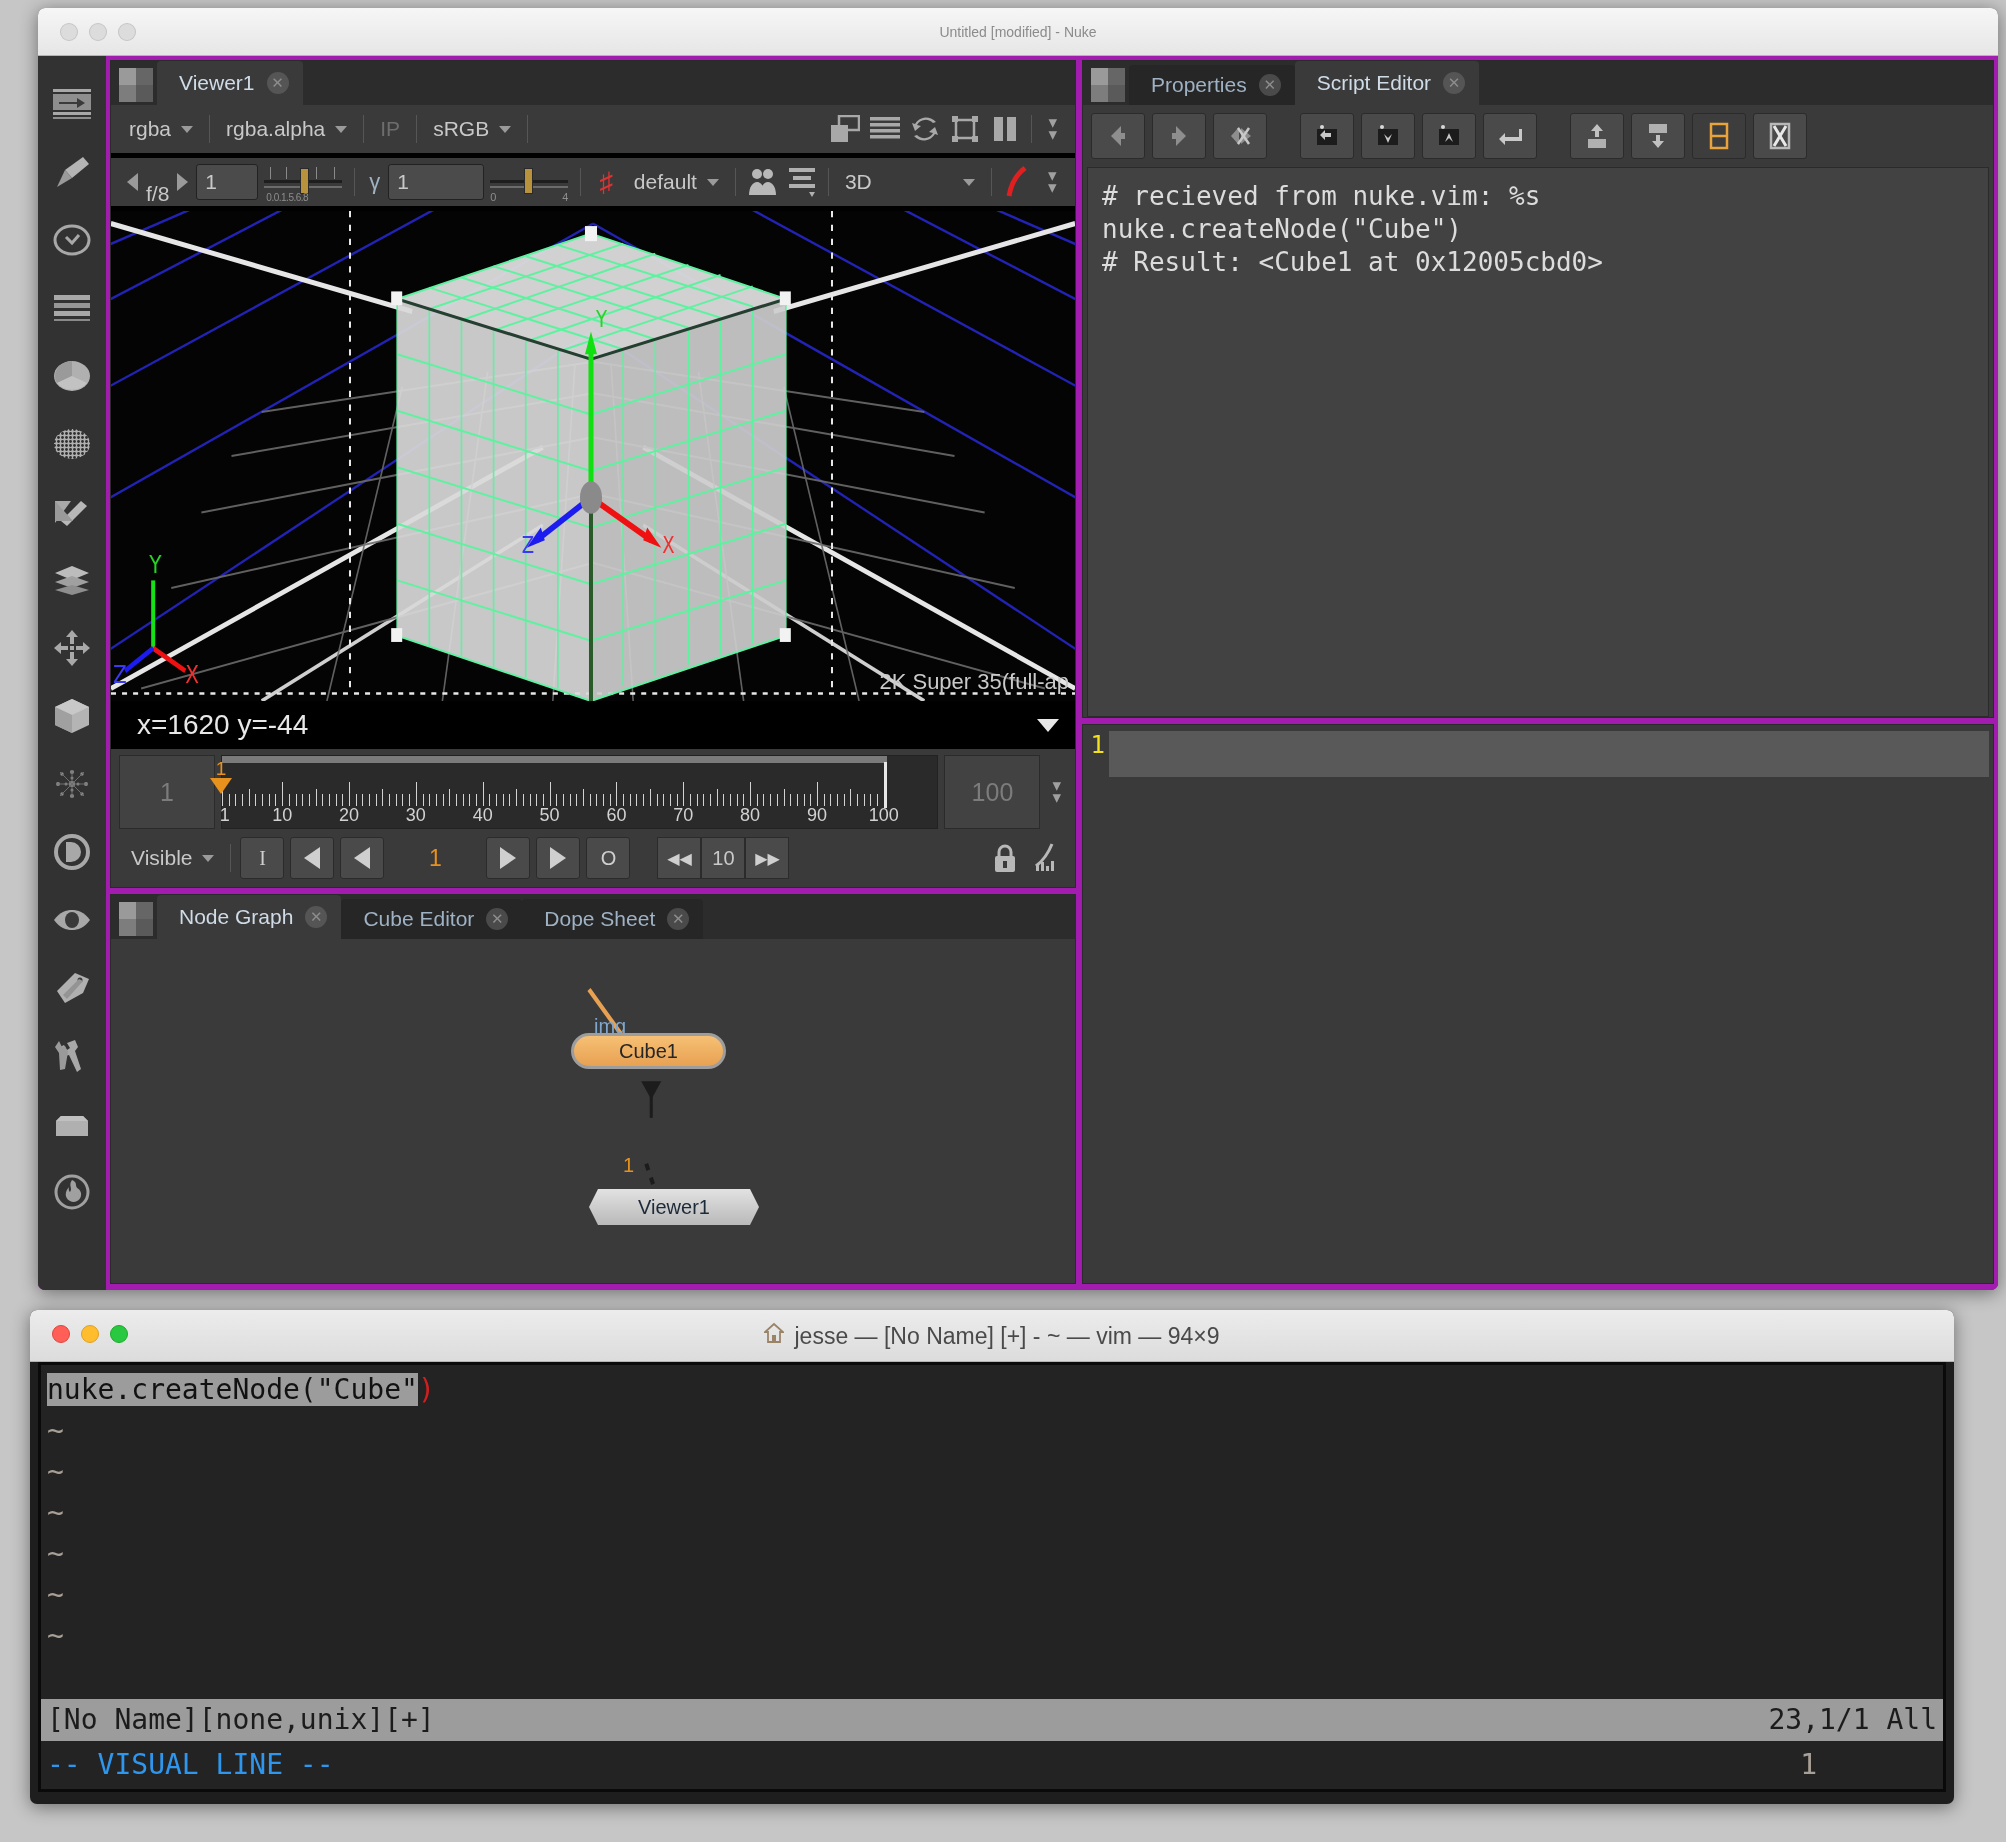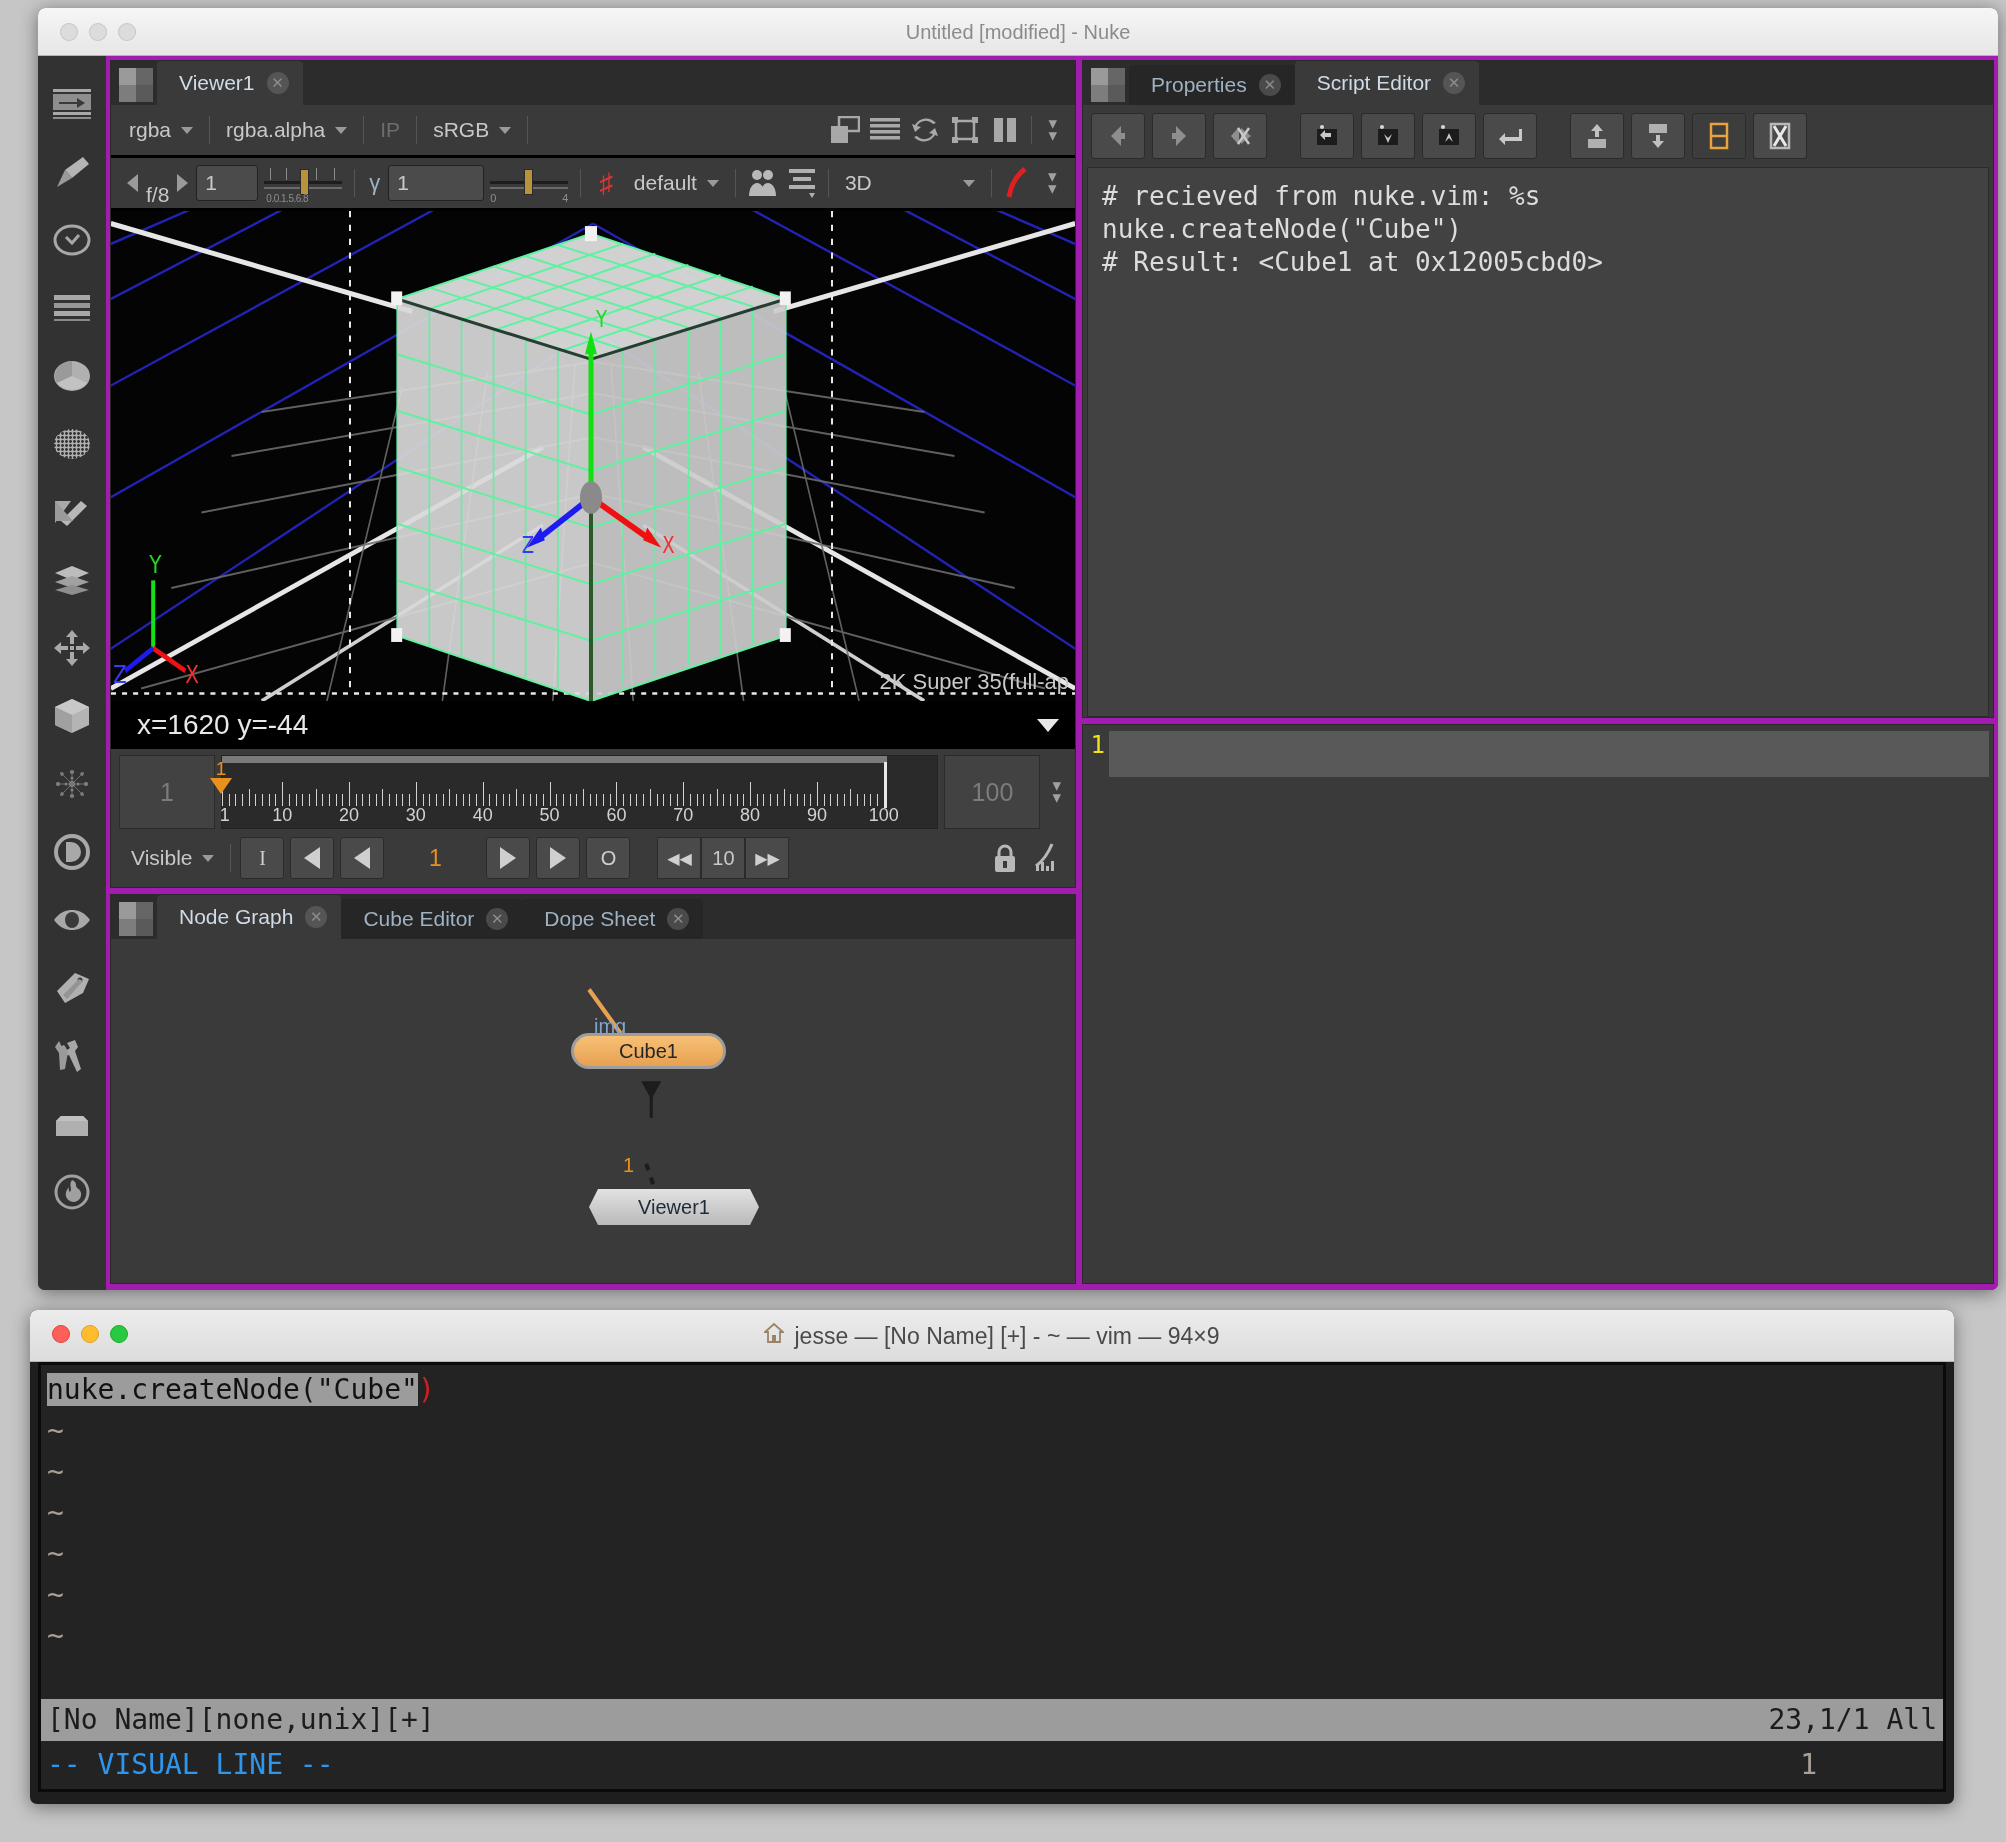--- a/index.html
+++ b/index.html
@@ -7,21 +7,21 @@
   html,body{ width:2006px; height:1842px; background:#c6c6c6; overflow:hidden;
     font-family:"Liberation Sans", sans-serif; }
   body{ position:relative; }
 
   
   .mac-window{ position:absolute; background:#2e2e2e; border-radius:7px;
     box-shadow:0 3px 18px rgba(0,0,0,.45); overflow:hidden; }
   .titlebar{ height:48px; background:linear-gradient(#f6f6f6,#e6e6e6);
     border-bottom:1px solid #b4b4b4; position:relative; }
   .titlebar .title{ position:absolute; left:0; right:0; top:0; height:66px;
-    line-height:48px; text-align:center; font-size:20px; color:#8b8b8b; }
+    line-height:48px; text-align:center; font-size:14px; color:#8b8b8b; }
   .traffic{ position:absolute; left:22px; top:15px; display:flex; gap:11px; }
   .dot{ width:18px; height:18px; border-radius:50%; background:#dcdcdc;
     border:1px solid rgba(0,0,0,.10); }
   .dot.live-r{ background:#ff5f57; border-color:#e0443e; }
   .dot.live-y{ background:#ffbd2e; border-color:#dea123; }
   .dot.live-g{ background:#28c940; border-color:#1aab29; }
 
   
   #nuke-window{ left:38px; top:8px; width:1960px; height:1282px; background:#3a3a3a; }
   #nuke-body{ position:absolute; left:0; top:48px; right:0; bottom:0;
@@ -55,21 +55,21 @@
   .tab{ height:40px; padding:0 14px 0 22px; display:flex; align-items:center; gap:12px;
     background:#262626; color:#9fb2c4; font-size:21px; cursor:pointer;
     border-top-left-radius:4px; border-top-right-radius:4px; white-space:nowrap; }
   .tab.active{ background:#3a3a3a; color:#cfdbe6; height:44px; }
   .tab .x{ width:22px; height:22px; border-radius:50%; background:#4a4a4a; color:#8d8d8d;
     font-size:15px; line-height:22px; text-align:center; flex:0 0 22px; }
   .tab.active .x{ background:#555; }
 
   
   .vrow{ height:53px; display:flex; align-items:center; background:#3a3a3a;
-    border-bottom:3px solid #000000; padding:12px 8px; gap:0; flex:0 0 53px; }
+    border-bottom:5px solid #000000; padding:12px 8px; gap:0; flex:0 0 53px; }
   .combo{ display:flex; align-items:center; gap:10px; padding:0 10px; cursor:pointer;
     color:#c8c8c8; font-size:21px; }
   .combo .caret{ width:0;height:0;border-left:6px solid transparent;
     border-right:6px solid transparent;border-top:7px solid #9a9a9a; }
   .vsep{ width:1px; height:28px; background:#565656; margin:0 6px; flex:0 0 1px; }
   .lbl-dim{ color:#6d6d6d; font-size:21px; padding:0 10px; }
   .icon-btn{ width:40px; height:40px; display:flex; align-items:center; justify-content:center;
     cursor:pointer; }
   .arrow-l,.arrow-r{ width:0;height:0;cursor:pointer; }
   .arrow-l{ border-top:9px solid transparent;border-bottom:9px solid transparent;

